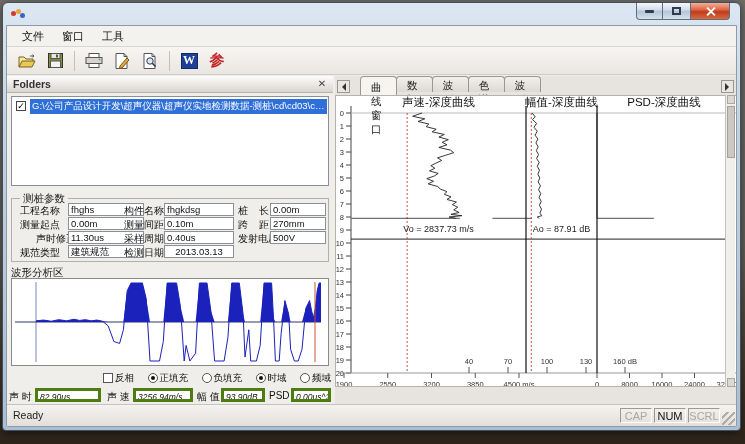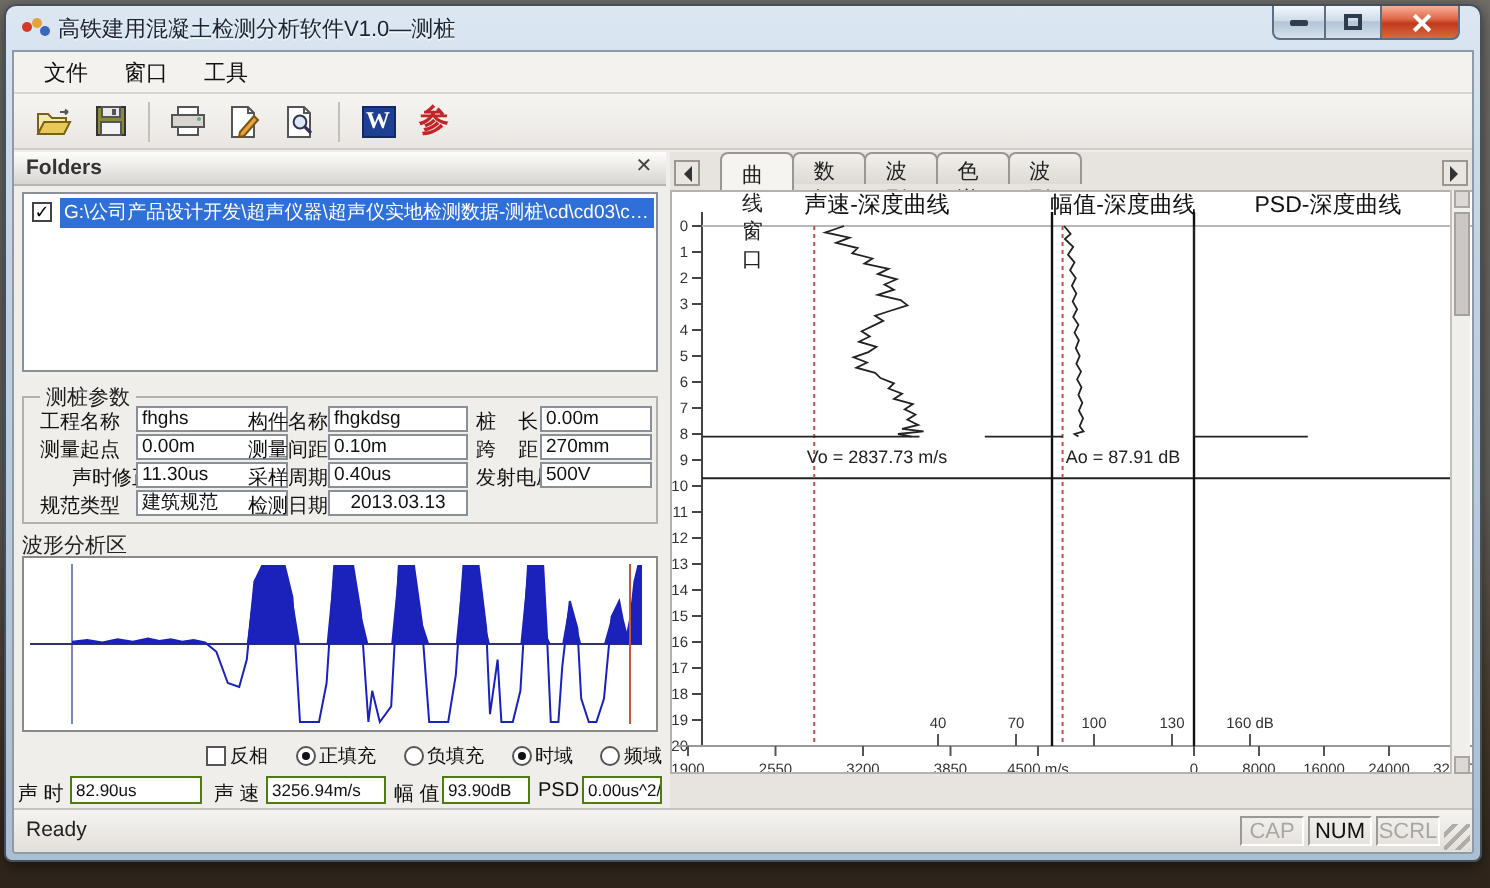--- a/index.html
+++ b/index.html
@@ -82,22 +82,22 @@
               justify-content:space-between; align-items:center; }
   .ctrl { display:flex; align-items:center; font-size:9.5px; color:#111; white-space:nowrap; }
   .rb { width:10px; height:10px; border:1px solid #555; border-radius:50%; background:#fff;
         margin-right:2px; position:relative; flex:none; }
   .rb.sel::after { content:""; position:absolute; left:2px; top:2px; width:4px; height:4px;
         border-radius:50%; background:#111; }
   .cb2 { width:10px; height:10px; border:1px solid #555; background:#fff; margin-right:2px; flex:none; }
 
   .readout-row { position:absolute; left:0; top:312px; width:326px; height:15px; }
   .ro-label { position:absolute; top:2px; font-size:10px; color:#111; white-space:pre; }
-  .ro-input { position:absolute; top:0; height:14px; background:#fff; border:1px solid #4d7c0f;
-              font-size:8.5px; color:#111; padding:1px 2px; white-space:nowrap; overflow:hidden; }
+  .ro-input { position:absolute; top:0; height:14px; background:#fff; border:3px solid #4d7c0f;
+              font-size:8.5px; color:#111; padding:1px 2px; white-space:nowrap; overflow:hidden;font-style:italic; }
 
   
   .right-panel { position:absolute; left:328px; top:50px; right:0; bottom:22px; background:#e7e4e0; }
   .tabstrip { position:absolute; left:0; top:0; right:0; height:19px; display:flex; align-items:flex-end; }
   .tab-arrow { width:13px; height:13px; border:1px solid #9a9792; background:#e9e6e2; margin:0 2px 2px 2px;
                display:flex; align-items:center; justify-content:center; }
   .tri-l { width:0; height:0; border:4px solid transparent; border-right-color:#333; margin-left:-3px; }
   .tri-r { width:0; height:0; border:4px solid transparent; border-left-color:#333; margin-right:-3px; }
   .tabs { display:flex; margin-left:8px; flex:1; }
   .tab { font-size:10.5px; color:#222; padding:2px 10px 1px 10px; border:1px solid #9a9792;
@@ -132,21 +132,20 @@
   <span class="smudge" style="left:540px;top:6px;width:55px;height:9px"></span>
 
   <div class="window">
 
     <div class="titlebar">
       <span class="app-icon">
         <i style="left:0;top:3px;background:#d43a2a"></i>
         <i style="left:5px;top:1px;background:#e6a33c"></i>
         <i style="left:9px;top:5px;background:#3a66c0"></i>
       </span>
-      <span class="titletext">高铁建用混凝土检测分析软件V1.0—测桩</span>
       <span class="winbtns">
         <span class="winbtn min">
             <span class="glyph-min"></span>
           </span>
         <span class="winbtn max">
             <span class="glyph-max"></span>
           </span>
         <span class="winbtn close">
             <span class="glyph-close"></span>
           </span>

